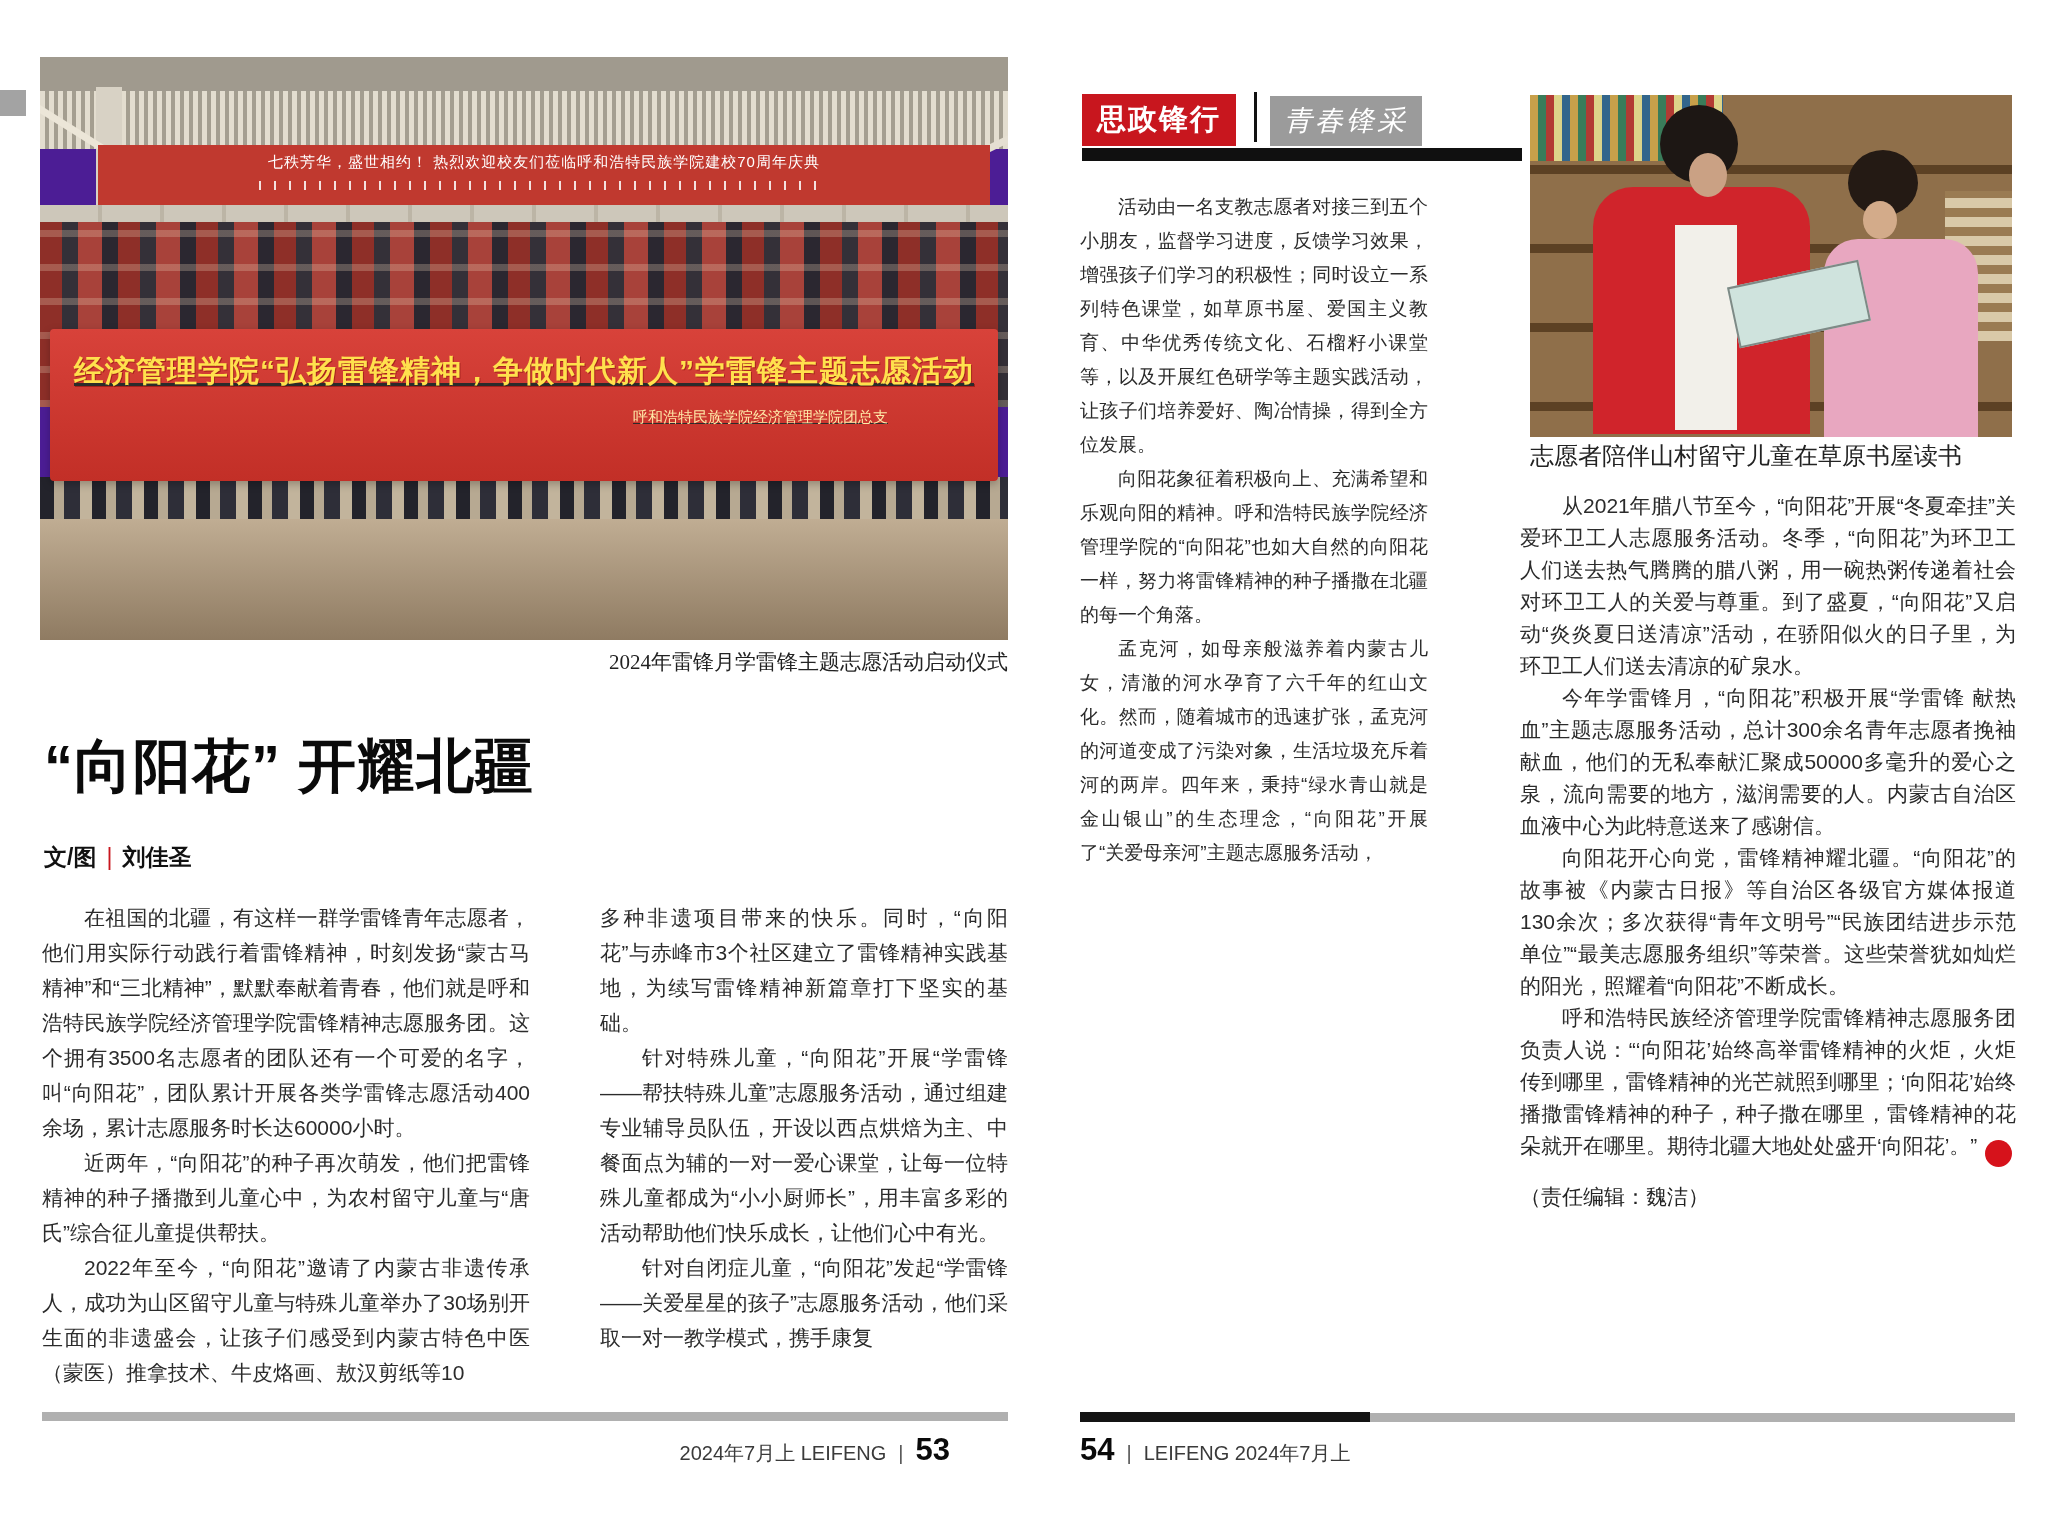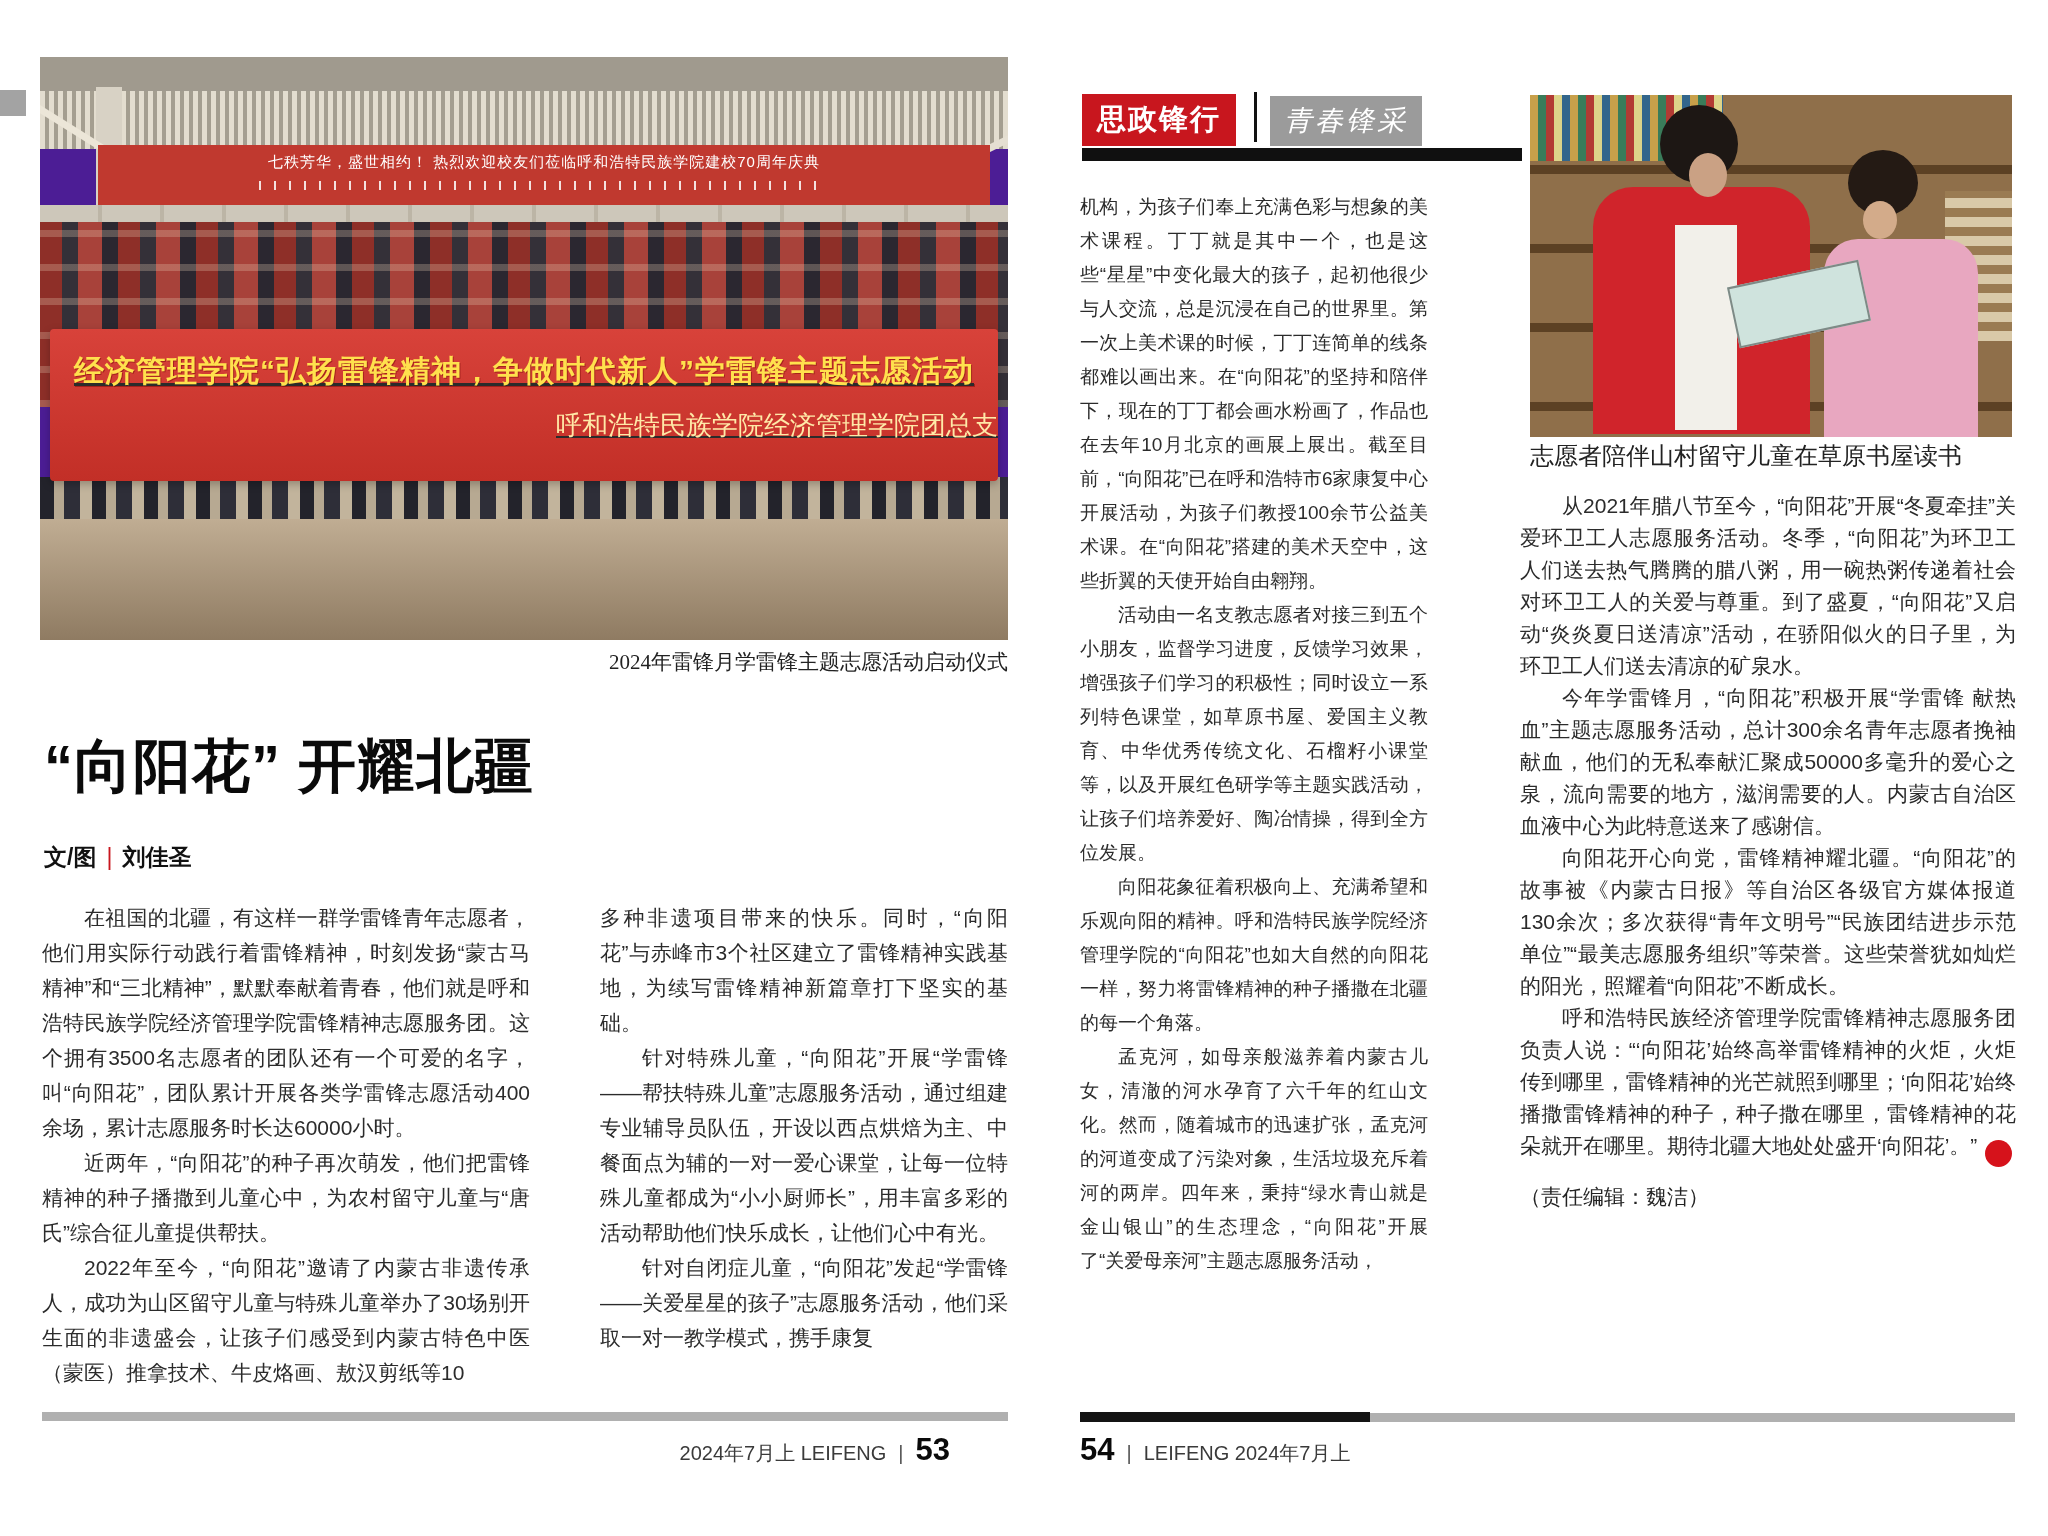--- a/index.html
+++ b/index.html
@@ -29,21 +29,21 @@
       repeating-linear-gradient(0deg, rgba(230,205,180,.28) 0 7px, rgba(0,0,0,0) 7px 34px),
       repeating-linear-gradient(90deg,#8e2f28 0 22px,#343038 22px 38px,#a8423a 38px 62px,#2b2730 62px 78px);}
   .photo-l .legs{position:absolute;left:0;top:420px;width:100%;height:64px;
     background:repeating-linear-gradient(90deg,#23232b 0 14px,#b7a992 14px 24px,#2e2e38 24px 40px,#c2b49c 40px 52px);}
   .photo-l .floor{position:absolute;left:0;top:462px;width:100%;height:121px;
     background:linear-gradient(#c0ad93,#8f7b62);}
   .photo-l .banner-main{position:absolute;left:10px;top:272px;width:948px;height:152px;
     background:linear-gradient(#d8423a,#c22f27);border-radius:4px;box-shadow:0 3px 8px rgba(0,0,0,.25);text-align:center;text-decoration:underline;}
   .photo-l .banner-main .l1{color:#ffe14d;font-size:30px;font-weight:700;margin-top:22px;letter-spacing:1px;
     text-shadow:1px 1px 0 rgba(110,0,0,.45);}
-  .photo-l .banner-main .l2{color:#ffe9a8;font-size:26px;margin-top:16px;text-align:right;}
+  .photo-l .banner-main .l2{color:#ffe9a8;font-size:15px;margin-top:16px;text-align:right;padding-right:110px;}
   
   .caption{font-family:"Liberation Serif","DejaVu Serif",serif;color:#222;}
   .caption-l{left:408px;top:648px;width:600px;text-align:right;font-size:21px;}
   .caption-r{left:1530px;top:440px;width:482px;text-align:left;font-size:24px;}
   
   .title-l{left:44px;top:734px;width:900px;font-size:58px;line-height:64px;font-weight:900;color:#0a0a0a;letter-spacing:1px;}
   .byline{left:44px;top:842px;font-size:23px;font-weight:700;color:#111;}
   .byline .sep{color:#c8161e;padding:0 10px;font-weight:400;}
   .byline .author{font-weight:700;}
   
@@ -165,21 +165,20 @@
       <div class="face-1"></div>
       <div class="shirt-2"></div>
       <div class="hair-2"></div>
       <div class="face-2"></div>
       <div class="book"></div>
     </div>
 
     <div class="abs caption caption-r">志愿者陪伴山村留守儿童在草原书屋读书</div>
 
     <div class="abs col col-r1">
-      <p class="cont">机构，为孩子们奉上充满色彩与想象的美术课程。丁丁就是其中一个，也是这些“星星”中变化最大的孩子，起初他很少与人交流，总是沉浸在自己的世界里。第一次上美术课的时候，丁丁连简单的线条都难以画出来。在“向阳花”的坚持和陪伴下，现在的丁丁都会画水粉画了，作品也在去年10月北京的画展上展出。截至目前，“向阳花”已在呼和浩特市6家康复中心开展活动，为孩子们教授100余节公益美术课。在“向阳花”搭建的美术天空中，这些折翼的天使开始自由翱翔。</p>
       <p>活动由一名支教志愿者对接三到五个小朋友，监督学习进度，反馈学习效果，增强孩子们学习的积极性；同时设立一系列特色课堂，如草原书屋、爱国主义教育、中华优秀传统文化、石榴籽小课堂等，以及开展红色研学等主题实践活动，让孩子们培养爱好、陶冶情操，得到全方位发展。</p>
       <p>向阳花象征着积极向上、充满希望和乐观向阳的精神。呼和浩特民族学院经济管理学院的“向阳花”也如大自然的向阳花一样，努力将雷锋精神的种子播撒在北疆的每一个角落。</p>
       <p>孟克河，如母亲般滋养着内蒙古儿女，清澈的河水孕育了六千年的红山文化。然而，随着城市的迅速扩张，孟克河的河道变成了污染对象，生活垃圾充斥着河的两岸。四年来，秉持“绿水青山就是金山银山”的生态理念，“向阳花”开展了“关爱母亲河”主题志愿服务活动，</p>
     </div>
 
     <div class="abs col col-r2">
       <p>从2021年腊八节至今，“向阳花”开展“冬夏牵挂”关爱环卫工人志愿服务活动。冬季，“向阳花”为环卫工人们送去热气腾腾的腊八粥，用一碗热粥传递着社会对环卫工人的关爱与尊重。到了盛夏，“向阳花”又启动“炎炎夏日送清凉”活动，在骄阳似火的日子里，为环卫工人们送去清凉的矿泉水。</p>
       <p>今年学雷锋月，“向阳花”积极开展“学雷锋 献热血”主题志愿服务活动，总计300余名青年志愿者挽袖献血，他们的无私奉献汇聚成50000多毫升的爱心之泉，流向需要的地方，滋润需要的人。内蒙古自治区血液中心为此特意送来了感谢信。</p>
       <p>向阳花开心向党，雷锋精神耀北疆。“向阳花”的故事被《内蒙古日报》等自治区各级官方媒体报道130余次；多次获得“青年文明号”“民族团结进步示范单位”“最美志愿服务组织”等荣誉。这些荣誉犹如灿烂的阳光，照耀着“向阳花”不断成长。</p>
       <p><span>呼和浩特民族经济管理学院雷锋精神志愿服务团负责人说：“‘向阳花’始终高举雷锋精神的火炬，火炬传到哪里，雷锋精神的光芒就照到哪里；‘向阳花’始终播撒雷锋精神的种子，种子撒在哪里，雷锋精神的花朵就开在哪里。期待北疆大地处处盛开‘向阳花’。”</span><span class="lf-badge">LF</span></p>

